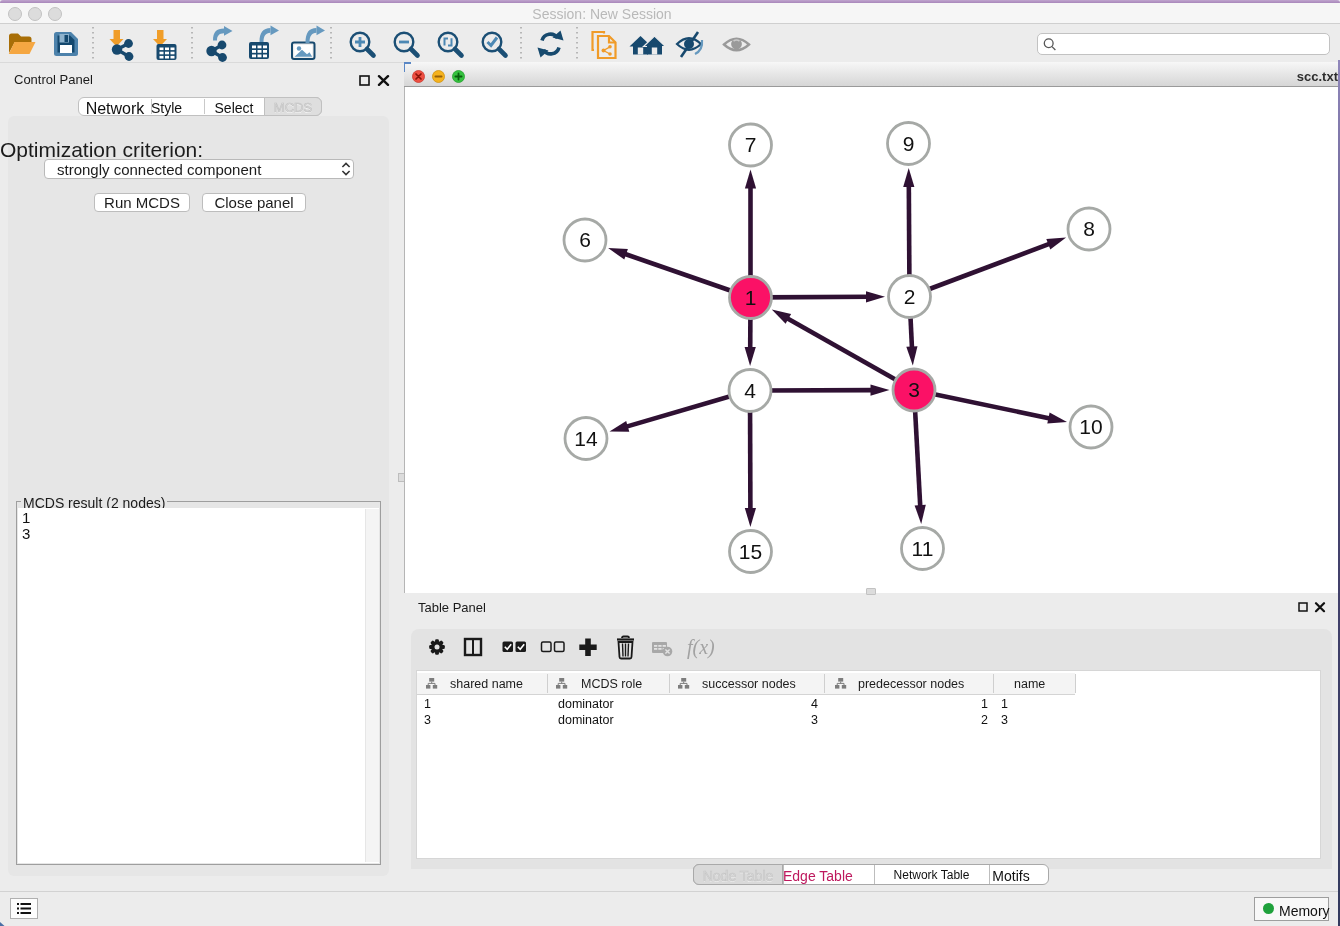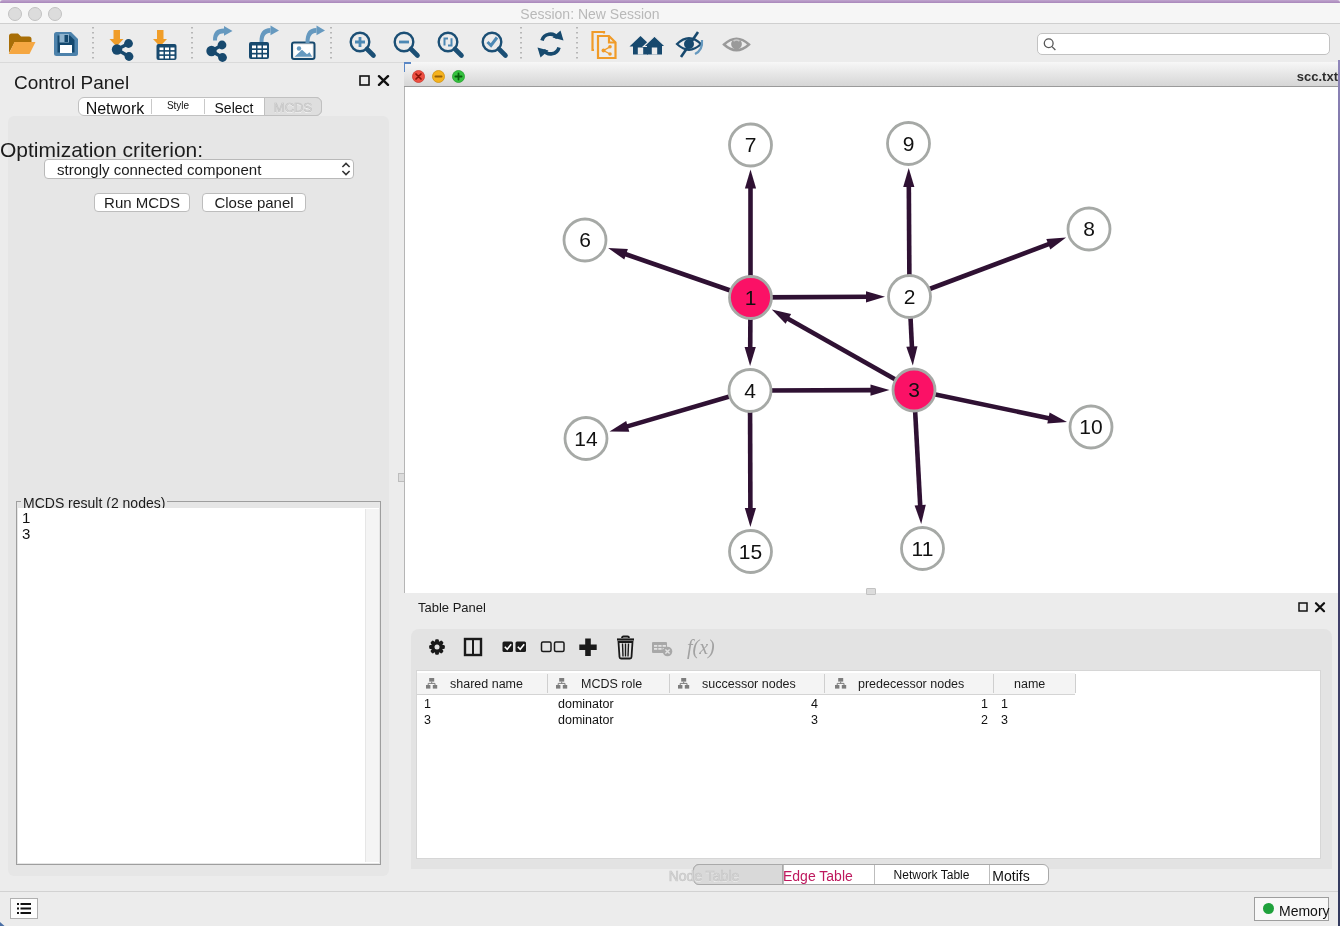--- a/index.html
+++ b/index.html
@@ -9,21 +9,21 @@
   svg{display:block;}
 </style>
 </head>
 <body>
 
 <div class="abs" style="left:0;top:0;width:1340px;height:3px;background:linear-gradient(#c0a5ce,#a886ba);border-radius:6px 6px 0 0;"></div>
 <div class="abs" style="left:0;top:3px;width:1340px;height:20px;background:#f6f6f6;border-bottom:1px solid #cfcfcf;"></div>
 <div class="abs" style="left:8px;top:7px;width:12px;height:12px;border-radius:50%;background:#dcdcdc;border:1px solid #c2c2c2;"></div>
 <div class="abs" style="left:28px;top:7px;width:12px;height:12px;border-radius:50%;background:#dcdcdc;border:1px solid #c2c2c2;"></div>
 <div class="abs" style="left:48px;top:7px;width:12px;height:12px;border-radius:50%;background:#dcdcdc;border:1px solid #c2c2c2;"></div>
-<div class="abs" style="left:4px;top:6px;width:1172px;text-align:center;font-size:14px;color:#b9b9b9;">Session: New Session</div>
+<div class="abs" style="left:16px;top:6px;width:1172px;text-align:center;font-size:14px;color:#b9b9b9;">Session: New Session</div>
 
 <svg class="abs" style="left:0;top:24px;" width="1340" height="38" viewBox="0 0 1340 38">
 
 <g stroke="#9a9a9a" stroke-width="1.3" stroke-dasharray="1.5,3.5">
   <line x1="93" y1="3" x2="93" y2="36"></line>
       <line x1="192" y1="3" x2="192" y2="36"></line>
   <line x1="331" y1="3" x2="331" y2="36"></line>
       <line x1="521" y1="3" x2="521" y2="36"></line>
   <line x1="577" y1="3" x2="577" y2="36"></line>
 </g>
@@ -163,34 +163,34 @@
 </svg>
 
 <div class="abs" style="left:1037px;top:33px;width:291px;height:20px;background:#fff;border:1px solid #c2c2c2;border-radius:5px;"></div>
 <svg class="abs" style="left:1043px;top:38px;" width="15" height="14" viewBox="0 0 15 14">
     <circle cx="5.7" cy="5.3" r="4.4" fill="none" stroke="#555" stroke-width="1.3"></circle>
     <line x1="9" y1="8.6" x2="12.4" y2="12" stroke="#555" stroke-width="1.3"></line>
   </svg>
 
 <div class="abs" style="left:0;top:62px;width:1340px;height:1px;background:#dadada;"></div>
 
-<div class="abs" style="left:14px;top:72px;font-size:19px;color:#1a1a1a;">Control Panel</div>
+<div class="abs" style="left:14px;top:72px;font-size:13px;color:#1a1a1a;">Control Panel</div>
 <svg class="abs" style="left:359px;top:75px;" width="32" height="11" viewBox="0 0 32 11">
   <rect x="1" y="1" width="9" height="9" fill="none" stroke="#111" stroke-width="1.6"></rect>
   <path d="M20 1.2 L29 9.8 M29 1.2 L20 9.8" stroke="#111" stroke-width="2.4" stroke-linecap="round"></path>
 </svg>
 
 <div class="abs" style="left:8px;top:116px;width:381px;height:760px;background:#e6e6e6;border-radius:6px;"></div>
 
 <div class="abs" style="left:78px;top:97px;width:244px;height:19px;border:1px solid #c0c0c0;border-radius:6px;background:#fff;box-sizing:border-box;"></div>
 <div class="abs" style="left:264px;top:97px;width:58px;height:19px;background:#dedede;border:1px solid #c0c0c0;border-radius:0 6px 6px 0;box-sizing:border-box;"></div>
 <div class="abs" style="left:151px;top:99px;width:1px;height:15px;background:#c9c9c9;"></div>
 <div class="abs" style="left:204px;top:99px;width:1px;height:15px;background:#c9c9c9;"></div>
 <div class="abs" style="left:78px;top:100px;width:74px;text-align:center;font-size:16px;color:#111;">Network</div>
-<div class="abs" style="left:151px;top:100px;width:54px;text-align:center;font-size:10px;color:#111;">Style</div>
+<div class="abs" style="left:151px;top:100px;width:54px;text-align:left;font-size:14px;color:#111;">Style</div>
 <div class="abs" style="left:204px;top:100px;width:60px;text-align:center;font-size:14px;color:#111;">Select</div>
 <div class="abs" style="left:264px;top:100px;width:58px;text-align:center;font-size:13px;color:#e4e4e4;-webkit-text-stroke:0.7px #c2c2c2;text-shadow:0 1px 0 #fafafa;">MCDS</div>
 
 <div class="abs" style="left:0;top:138px;width:400px;text-align:left;font-size:21px;color:#1c1c1c;">Optimization criterion:</div>
 <div class="abs" style="left:44px;top:159px;width:310px;height:20px;background:#fff;border:1px solid #b9b9b9;border-radius:4px;box-sizing:border-box;"></div>
 <div class="abs" style="left:57px;top:161px;font-size:15px;color:#1c1c1c;">strongly connected component</div>
 <svg class="abs" style="left:341px;top:162px;" width="10" height="14" viewBox="0 0 10 14">
     <path d="M1.4 5 L5 1.4 L8.6 5" fill="none" stroke="#333" stroke-width="1.6"></path>
     <path d="M1.4 9 L5 12.6 L8.6 9" fill="none" stroke="#333" stroke-width="1.6"></path>
   </svg>
@@ -395,21 +395,21 @@
 <div class="abs" style="left:558px;top:713px;font-size:12.5px;color:#111;">dominator</div>
 <div class="abs" style="left:718px;top:713px;width:100px;text-align:right;font-size:12.5px;color:#111;">3</div>
 <div class="abs" style="left:888px;top:713px;width:100px;text-align:right;font-size:12.5px;color:#111;">2</div>
 <div class="abs" style="left:1001px;top:713px;font-size:12.5px;color:#111;">3</div>
 
 <div class="abs" style="left:693px;top:864px;width:356px;height:21px;border:1px solid #a9a9a9;border-radius:6px;background:#fff;box-sizing:border-box;"></div>
 <div class="abs" style="left:693px;top:864px;width:90px;height:21px;background:#d9d9d9;border:1px solid #a9a9a9;border-radius:6px 0 0 6px;box-sizing:border-box;"></div>
 <div class="abs" style="left:783px;top:865px;width:1px;height:19px;background:#bdbdbd;"></div>
 <div class="abs" style="left:874px;top:865px;width:1px;height:19px;background:#bdbdbd;"></div>
 <div class="abs" style="left:989px;top:865px;width:1px;height:19px;background:#bdbdbd;"></div>
-<div class="abs" style="left:659px;top:868px;width:90px;text-align:center;font-size:14px;color:#dcdcdc;-webkit-text-stroke:0.7px #c6c6c6;text-shadow:0 1px 0 #f0f0f0;">Node Table</div>
+<div class="abs" style="left:693px;top:868px;width:90px;text-align:center;font-size:14px;color:#dcdcdc;-webkit-text-stroke:0.7px #c6c6c6;text-shadow:0 1px 0 #f0f0f0;">Node Table</div>
 <div class="abs" style="left:783px;top:868px;width:91px;text-align:left;font-size:14px;color:#be185d;">Edge Table</div>
 <div class="abs" style="left:874px;top:868px;width:115px;text-align:center;font-size:12px;color:#111;">Network Table</div>
 <div class="abs" style="left:989px;top:868px;width:44px;text-align:center;font-size:14px;color:#111;">Motifs</div>
 
 <div class="abs" style="left:0;top:891px;width:1340px;height:1px;background:#d2d2d2;"></div>
 <div class="abs" style="left:10px;top:898px;width:28px;height:21px;background:#fdfdfd;border:1px solid #b0b0b0;box-sizing:border-box;"></div>
 <svg class="abs" style="left:17px;top:903px;" width="14" height="11" viewBox="0 0 14 11">
   <g fill="#111">
       <rect x="0" y="0" width="2" height="2"></rect>
       <rect x="0" y="4.5" width="2" height="2"></rect>

